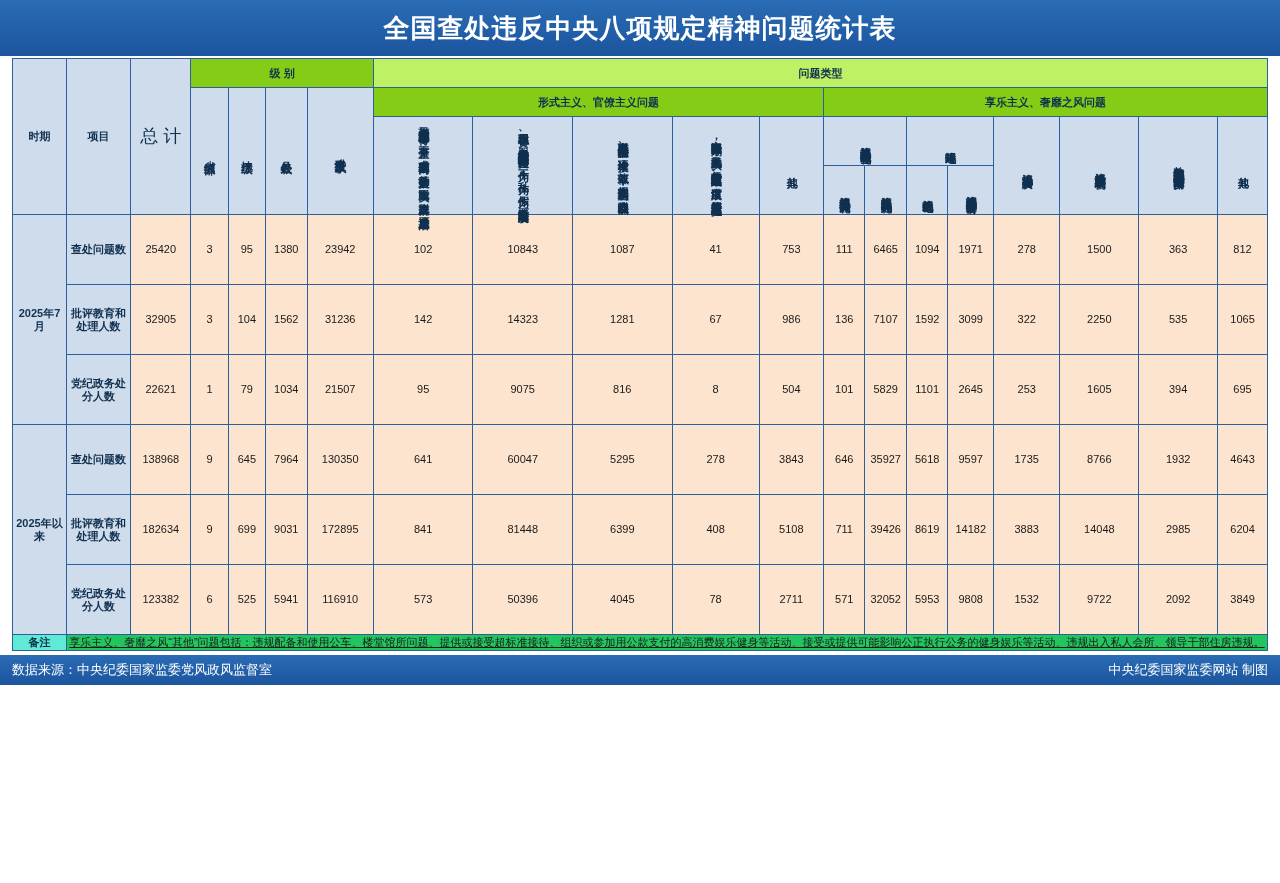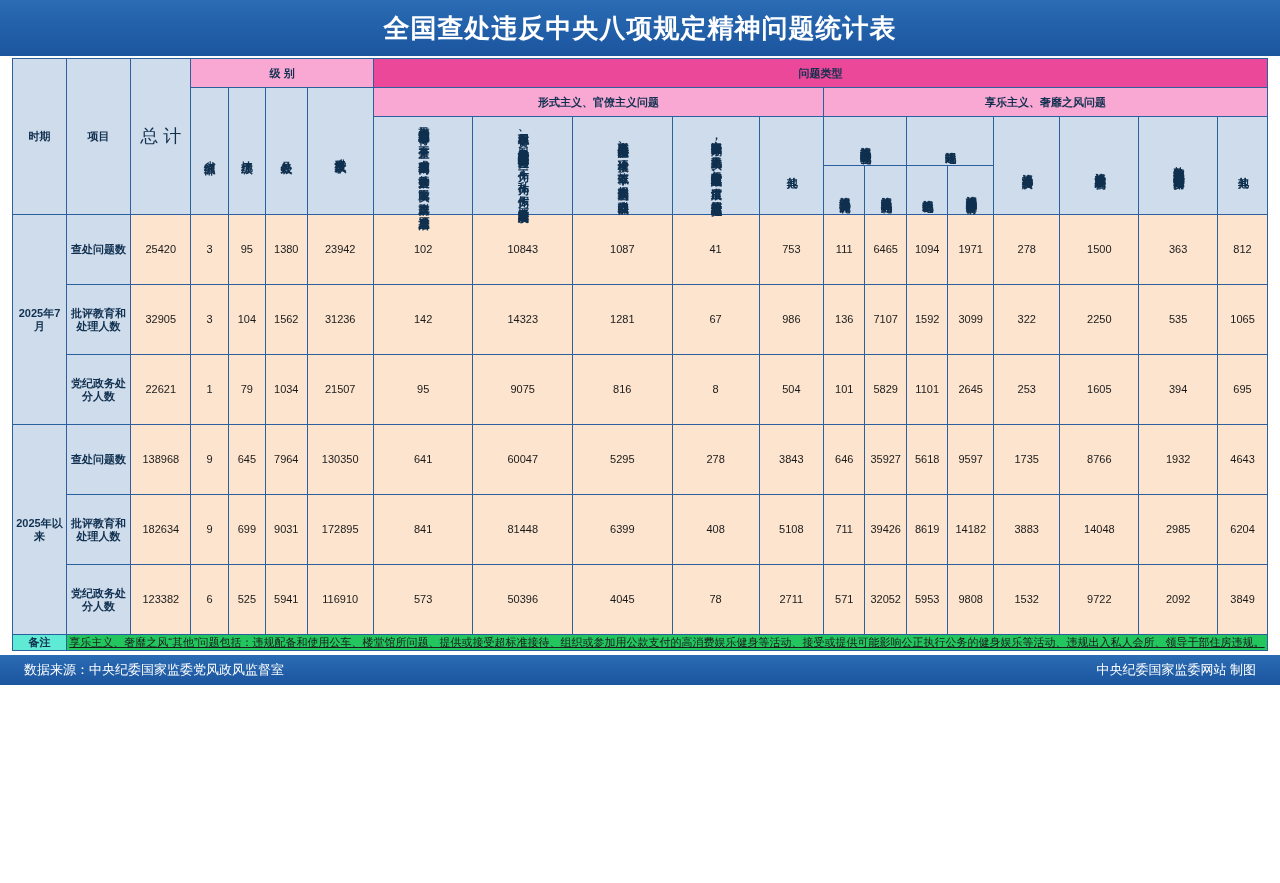--- a/index.html
+++ b/index.html
@@ -50,28 +50,28 @@
     padding: 1px 1px;
     line-height: 1.15;
   }
   
   .hdr {
     background: #cfdcec;
     font-weight: bold;
     color: #10304f;
   }
   .hdr-top {
-    background: #ec4899;
+    background: #bef264;
     font-weight: bold;
     color: #10304f;
     font-size: 14px;
     height: 26px;
   }
   .hdr-mid {
-    background: #f9a8d4;
+    background: #84cc16;
     font-weight: bold;
     color: #10304f;
     font-size: 14px;
     height: 26px;
   }
   .hdr-sub {
     background: #cfdcec;
     font-weight: bold;
     color: #10304f;
     font-size: 13px;
@@ -131,21 +131,21 @@
   }
   .footer {
     height: 30px;
     background: #1f5fa9;
     background: linear-gradient(180deg, #2a6cb5 0%, #1b559e 100%);
     display: flex;
     align-items: center;
     justify-content: space-between;
     color: #ffffff;
     font-size: 13px;
-    padding: 0 24px;
+    padding: 0 12px;
     box-sizing: border-box;
     margin-top: 4px;
   }
   .hdr-main-col {
     font-size: 13px;
     font-weight: bold;
   }
 </style>
 </head>
 <body>

